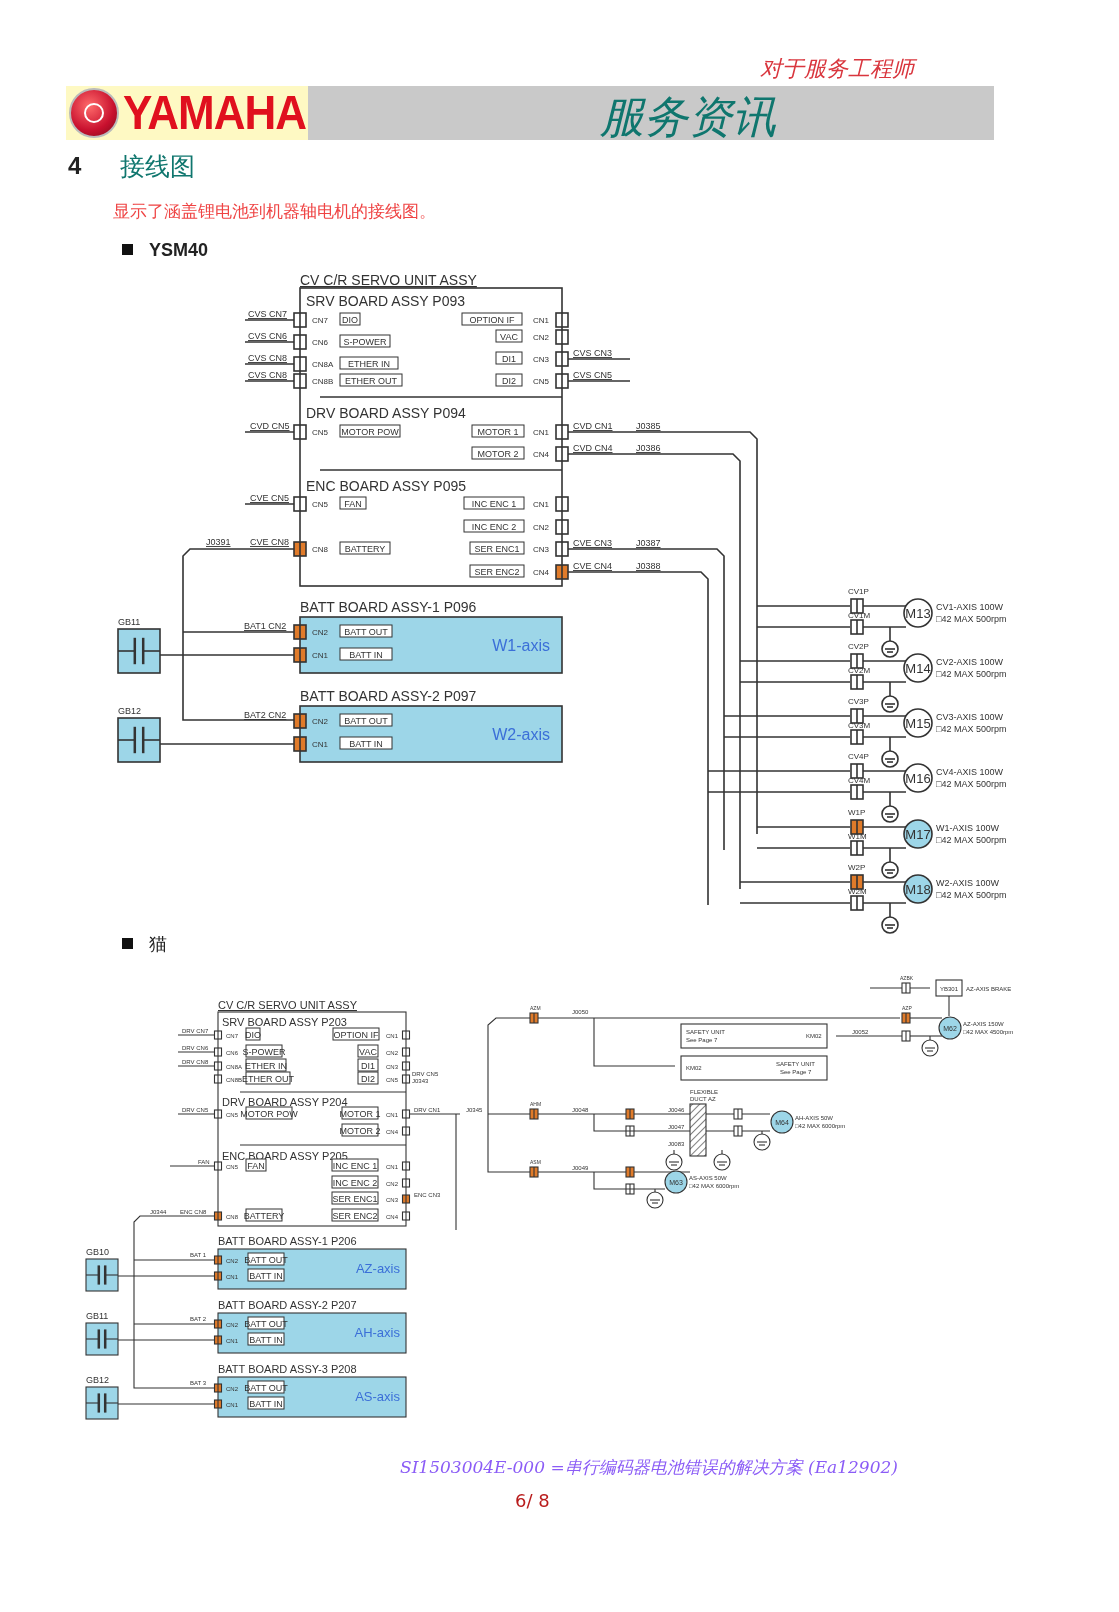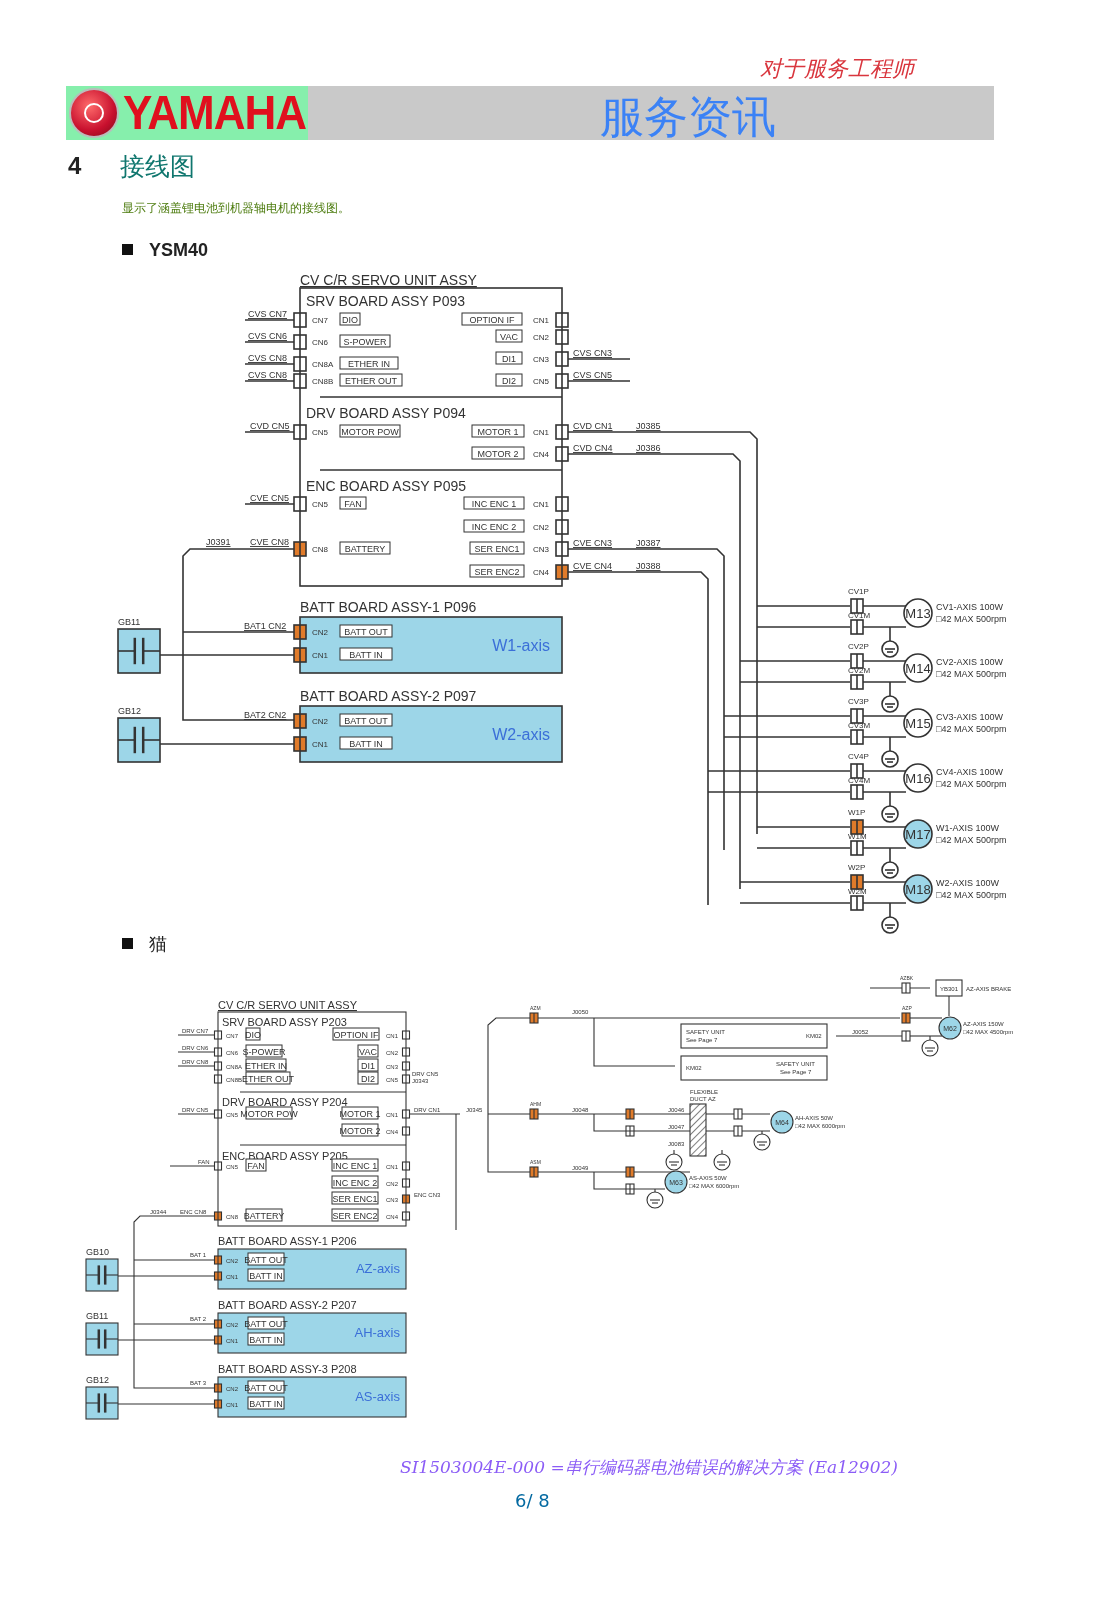--- a/index.html
+++ b/index.html
@@ -1,33 +1,33 @@
 <!DOCTYPE html>
 <html><head>
 <meta charset="utf-8">
 <style>
   html,body{margin:0;padding:0;background:#fff;}
   body{width:1119px;height:1612px;position:relative;overflow:hidden;font-family:"DejaVu Sans",sans-serif;color:#222;}
   .abs{position:absolute;}
   .for-eng{left:760px;top:46px;font-size:22px;color:#d9363e;font-style:italic;font-family:"DejaVu Sans",sans-serif;margin-top:8px;}
   .header-bar{left:66px;top:86px;width:928px;height:54px;background:#c9c9c9;}
-  .logo-box{left:66px;top:86px;width:242px;height:54px;background:#86efac;display:flex;align-items:center;}
+  .logo-box{left:66px;top:86px;width:242px;height:54px;background:#fef9c3;display:flex;align-items:center;}
   .logo-emblem{width:46px;height:46px;border-radius:50%;background:radial-gradient(circle at 40% 35%,#ff6b6b,#c8102e 60%,#7a0a18);border:2px solid #bbb;margin-left:3px;position:relative;}
   .logo-emblem::after{content:"";position:absolute;left:13px;top:13px;width:16px;height:16px;border-radius:50%;border:2px solid #fff;}
   .logo-text{font-family:"Liberation Sans",sans-serif;font-weight:bold;font-size:44px;color:#e0101e;letter-spacing:-1px;margin-left:4px;transform:scaleY(1.08);}
-  .header-title{left:600px;top:88px;font-size:44px;color:#3b82f6;}
+  .header-title{left:600px;top:88px;font-size:44px;font-style:italic;color:#0f766e;}
   .sec-num{left:68px;top:152px;font-size:24px;font-weight:bold;font-family:"Liberation Sans",sans-serif;}
   .sec-title{left:120px;top:150px;font-size:25px;color:#0f766e;}
-  .desc{left:122px;top:200px;font-size:12px;color:#4d7c0f;}
+  .desc{left:113px;top:200px;font-size:17px;color:#ef4444;}
   .sub1{left:122px;top:240px;font-size:18px;font-weight:bold;font-family:"Liberation Sans",sans-serif;}
   .sub2{left:122px;top:932px;font-size:18px;}
   .sub-bullet{display:inline-block;width:11px;height:11px;background:#111;margin-right:16px;vertical-align:1px;}
   svg text{font-family:"Liberation Sans Narrow","Liberation Sans",sans-serif;}
   .footer{left:400px;top:1456px;font-size:17px;font-style:italic;color:#8b5cf6;font-family:"DejaVu Serif",serif;}
-  .pageno{left:515px;top:1490px;font-size:18px;color:#0369a1;}
+  .pageno{left:515px;top:1490px;font-size:18px;color:#b91c1c;}
 </style>
 </head>
 <body>
 
 <div class="abs for-eng">对于服务工程师</div>
 <div class="abs header-bar"></div>
 <div class="abs logo-box">
   <div class="logo-emblem"></div>
   <span class="logo-text">YAMAHA</span>
 </div>

